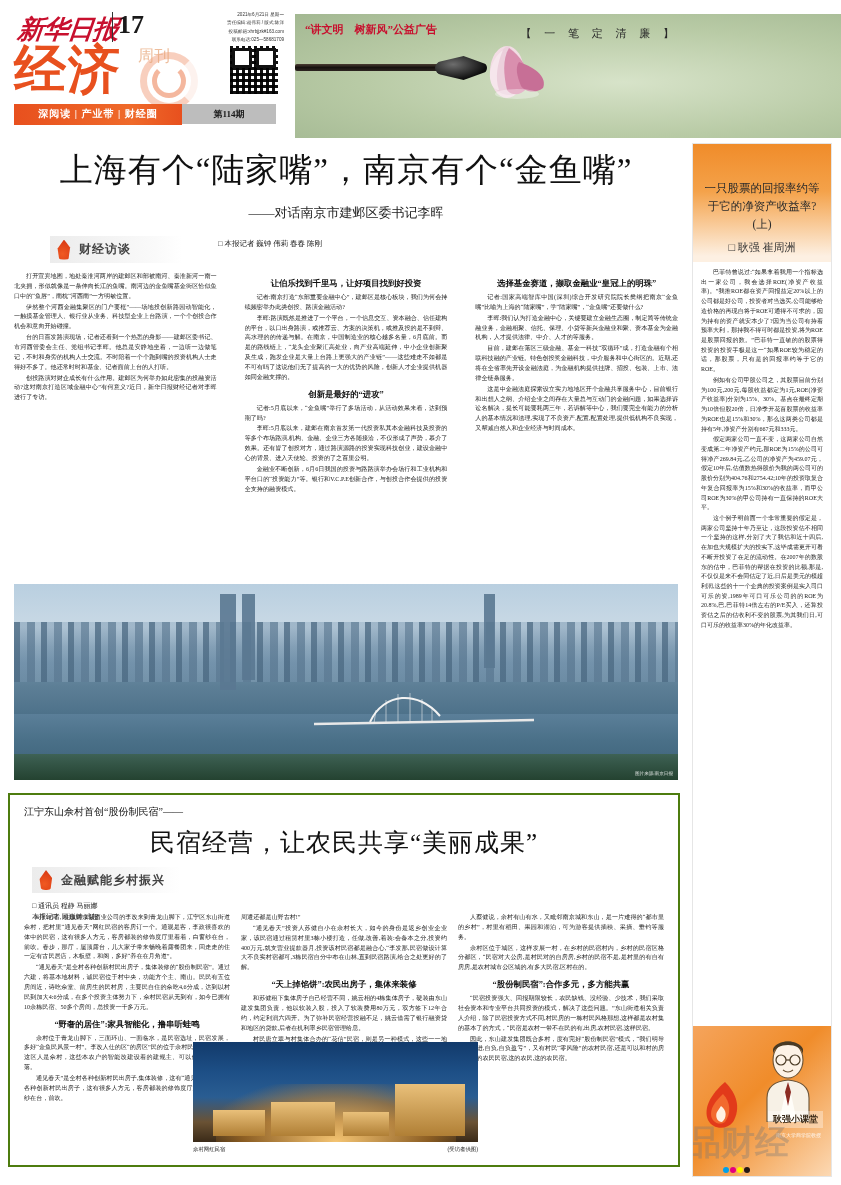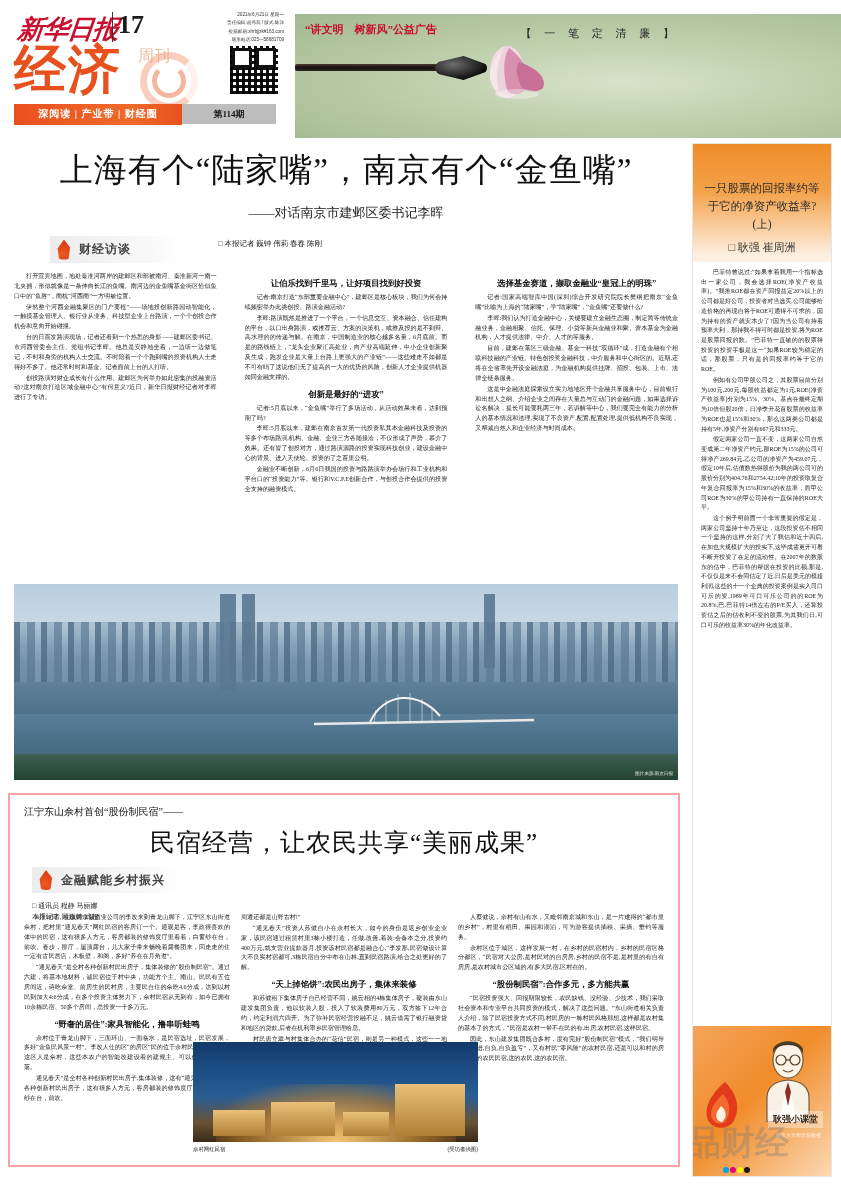--- a/index.html
+++ b/index.html
@@ -216,21 +216,21 @@
   }
   .ph-credit {
     position: absolute; right: 5px; bottom: 4px;
     font-size: 4.6px; color: rgba(255,255,255,0.85);
   }
 
   
   .feature {
     position: absolute; left: 8px; top: 793px;
     width: 672px; height: 374px;
-    border: 2px solid #fca5a5;
+    border: 2px solid #4d7c0f;
     background: #fff;
   }
   .kicker { font-size: 10px; color: #111; margin: 10px 0 0 14px; }
   .head2 {
     text-align: center; font-size: 25px; color: #111;
     margin-top: 7px; letter-spacing: 1px;
   }
   .f-byrow { position: relative; height: 46px; margin-top: 8px; }
   .badge2 {
     position: absolute; left: 22px; top: 0; height: 26px; width: 148px;

